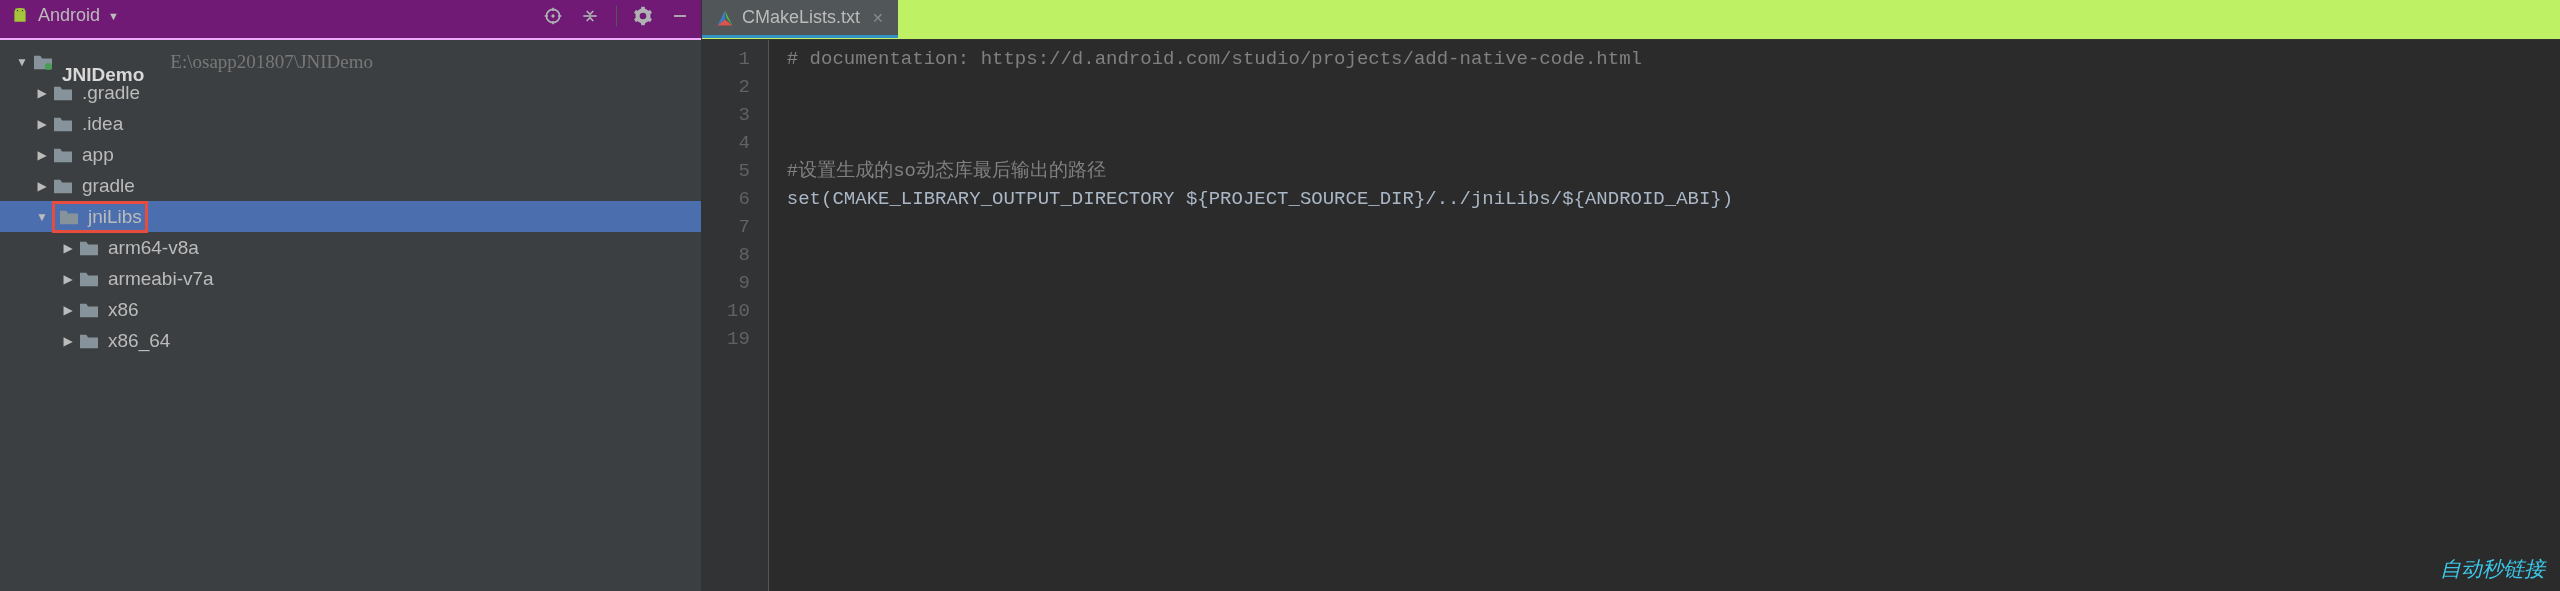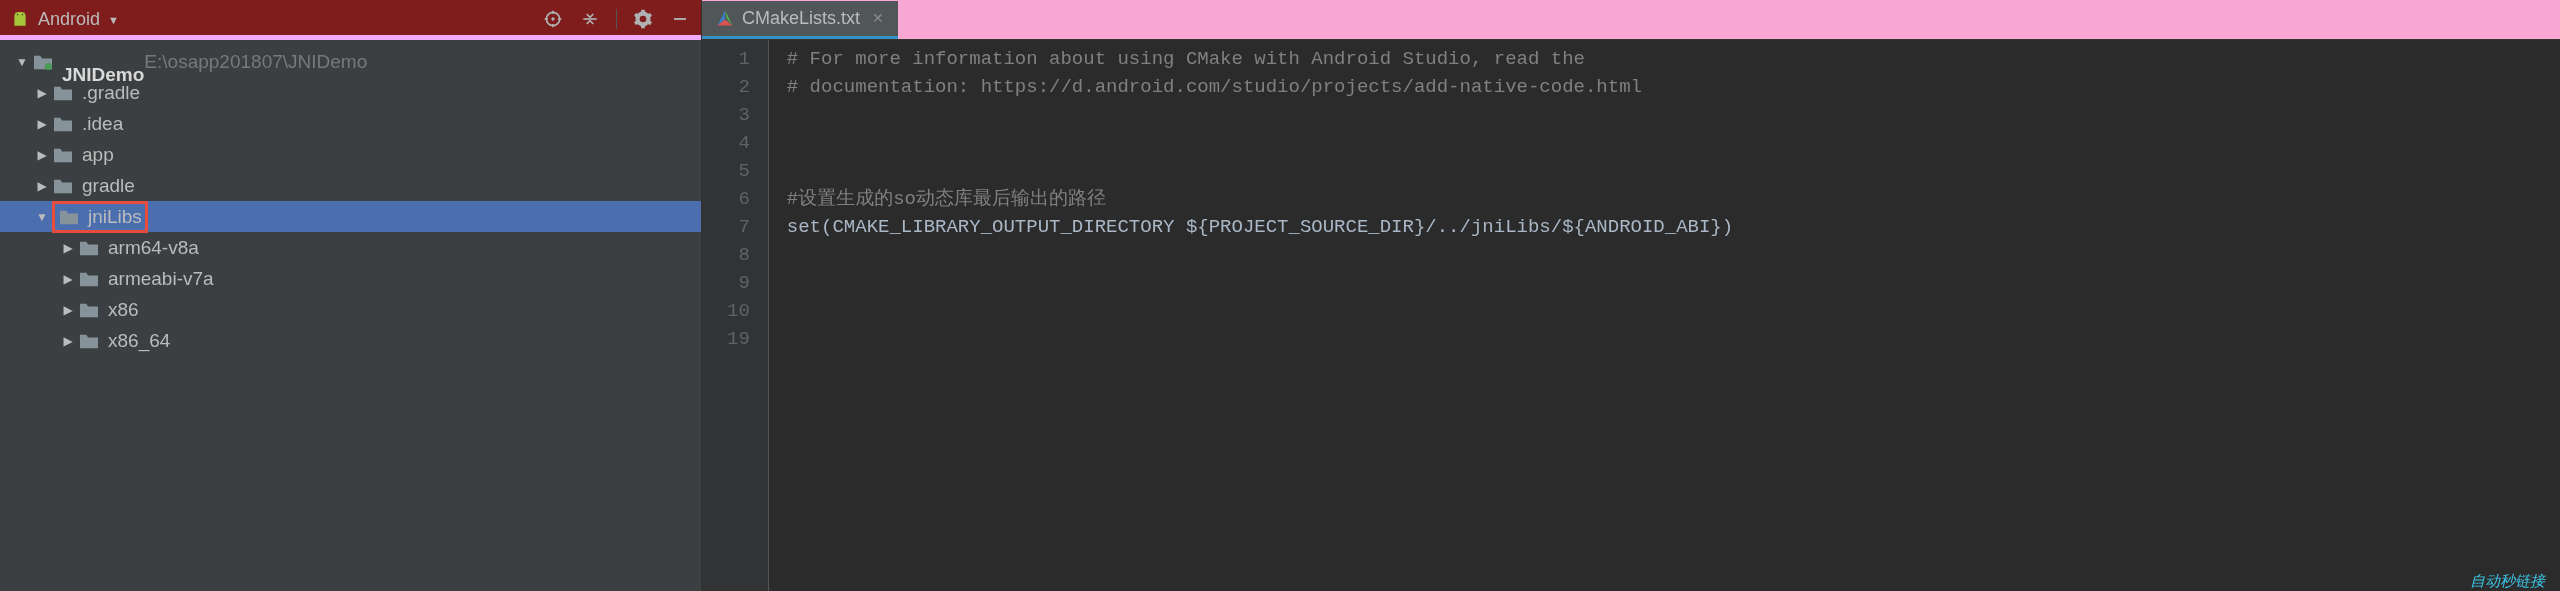--- a/index.html
+++ b/index.html
@@ -19,25 +19,25 @@
     }
     .sidebar {
       width: 702px;
       background: #3c3f41;
       display: flex;
       flex-direction: column;
       border-right: 1px solid #323232;
     }
     .toolbar {
       display: flex;
-      align-items: flex-end;
+      align-items: flex-start;
       padding: 5px 10px;
-      border-bottom: 5px solid #f0abfc;
+      border-bottom: 2px solid #f0abfc;
       height: 40px;
-      background: #7f1d1d;
+      background: #701a75;
     }
     .toolbar-left {
       display: flex;
       align-items: center;
       gap: 8px;
       flex: 1;
     }
     .toolbar-right {
       display: flex;
       align-items: center;
@@ -101,38 +101,39 @@
       font-size: 19px;
     }
     .tree-label.bold {
       font-weight: bold;
       color: #d9d9d9;
       margin-top: 26px;
     }
     .tree-path {
       color: #787878;
       font-size: 19px;
-      margin-left: 0;
+      margin-left: 26px;
+      font-family: Liberation Serif, serif;
     }
     .highlight-box {
       border: 3px solid #e74c3c;
       padding: 0;
     }
     .editor-area {
       flex: 1;
       display: flex;
       flex-direction: column;
       background: #2b2b2b;
     }
     .tab-bar {
       display: flex;
-      background: #f9a8d4;
+      background: #bef264;
       border-bottom: 1px solid #323232;
       height: 40px;
-      align-items: center;
+      align-items: flex-start;
     }
     .tab {
       display: flex;
       align-items: center;
       padding: 7px 14px;
       background: #515658;
       border-bottom: 3px solid #3592c4;
       gap: 8px;
       cursor: pointer;
     }
@@ -172,24 +173,24 @@
       color: #a9b7c6;
       flex: 1;
     }
     .code-line {
       height: 28px;
       white-space: pre;
     }
     .comment { color: #808080; }
     .watermark {
       position: absolute;
-      bottom: 0;
+      bottom: 8px;
       right: 15px;
       color: #3cc7e8;
-      font-size: 15px;
+      font-size: 21px;
       font-style: italic;
       font-family: 'SimSun', serif;
     }
   </style>
 </head>
 <body>
 
 <div class="container">
   <div class="sidebar">
     <div class="toolbar">
@@ -366,21 +367,20 @@
         <div class="gutter-line">4</div>
         <div class="gutter-line">5</div>
         <div class="gutter-line">6</div>
         <div class="gutter-line">7</div>
         <div class="gutter-line">8</div>
         <div class="gutter-line">9</div>
         <div class="gutter-line">10</div>
         <div class="gutter-line">19</div>
       </div>
       <div class="code">
-        <div class="code-line comment"># For more information about using CMake with Android Studio, read the</div>
         <div class="code-line comment"># documentation: https://d.android.com/studio/projects/add-native-code.html</div>
         <div class="code-line"></div>
         <div class="code-line"></div>
         <div class="code-line"></div>
         <div class="code-line comment">#设置生成的so动态库最后输出的路径</div>
         <div class="code-line">set(CMAKE_LIBRARY_OUTPUT_DIRECTORY ${PROJECT_SOURCE_DIR}/../jniLibs/${ANDROID_ABI})</div>
         <div class="code-line"></div>
         <div class="code-line"></div>
       </div>
     </div>

